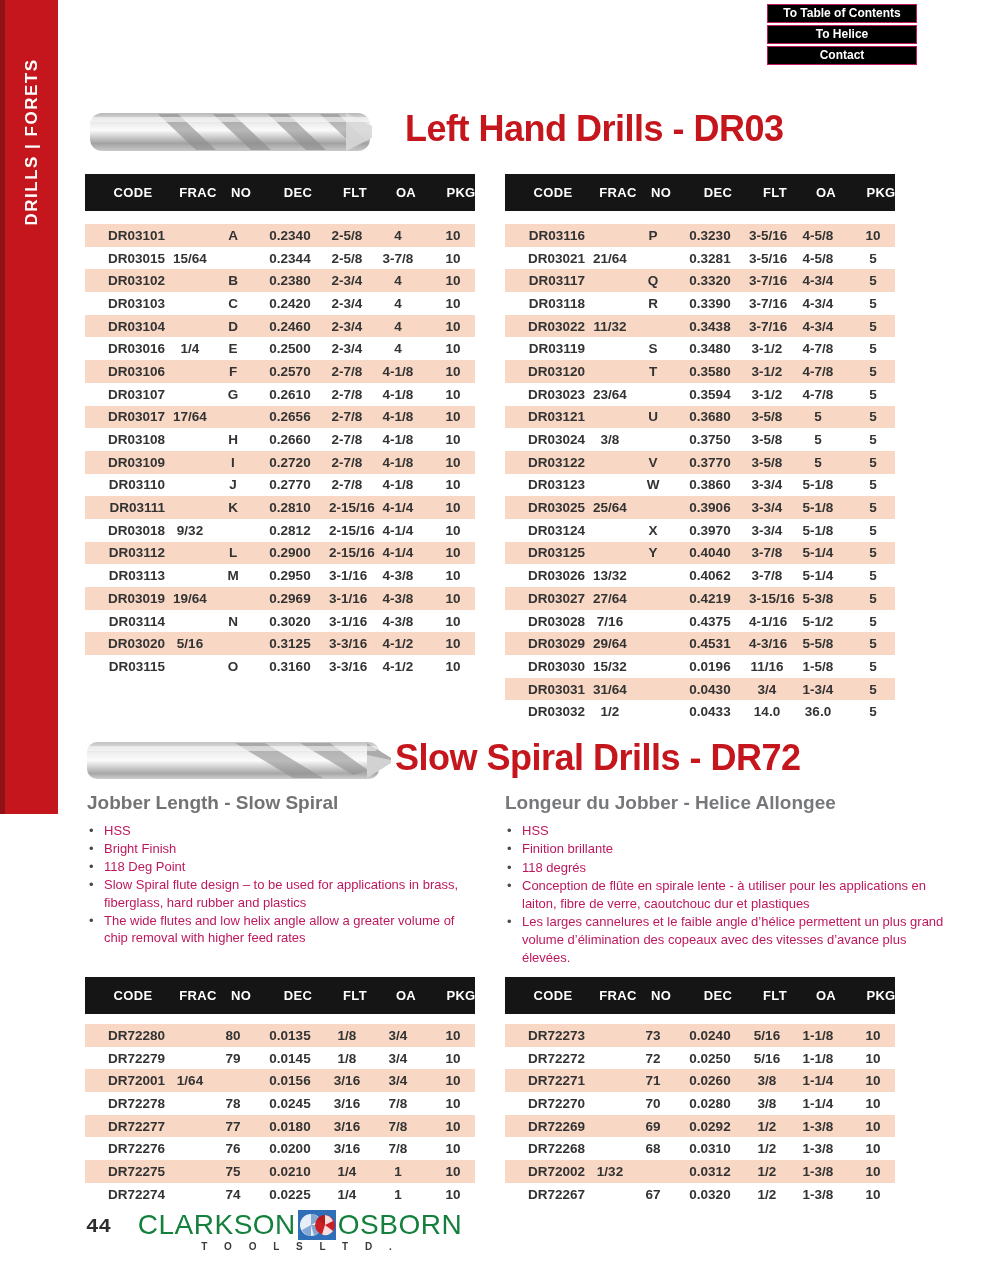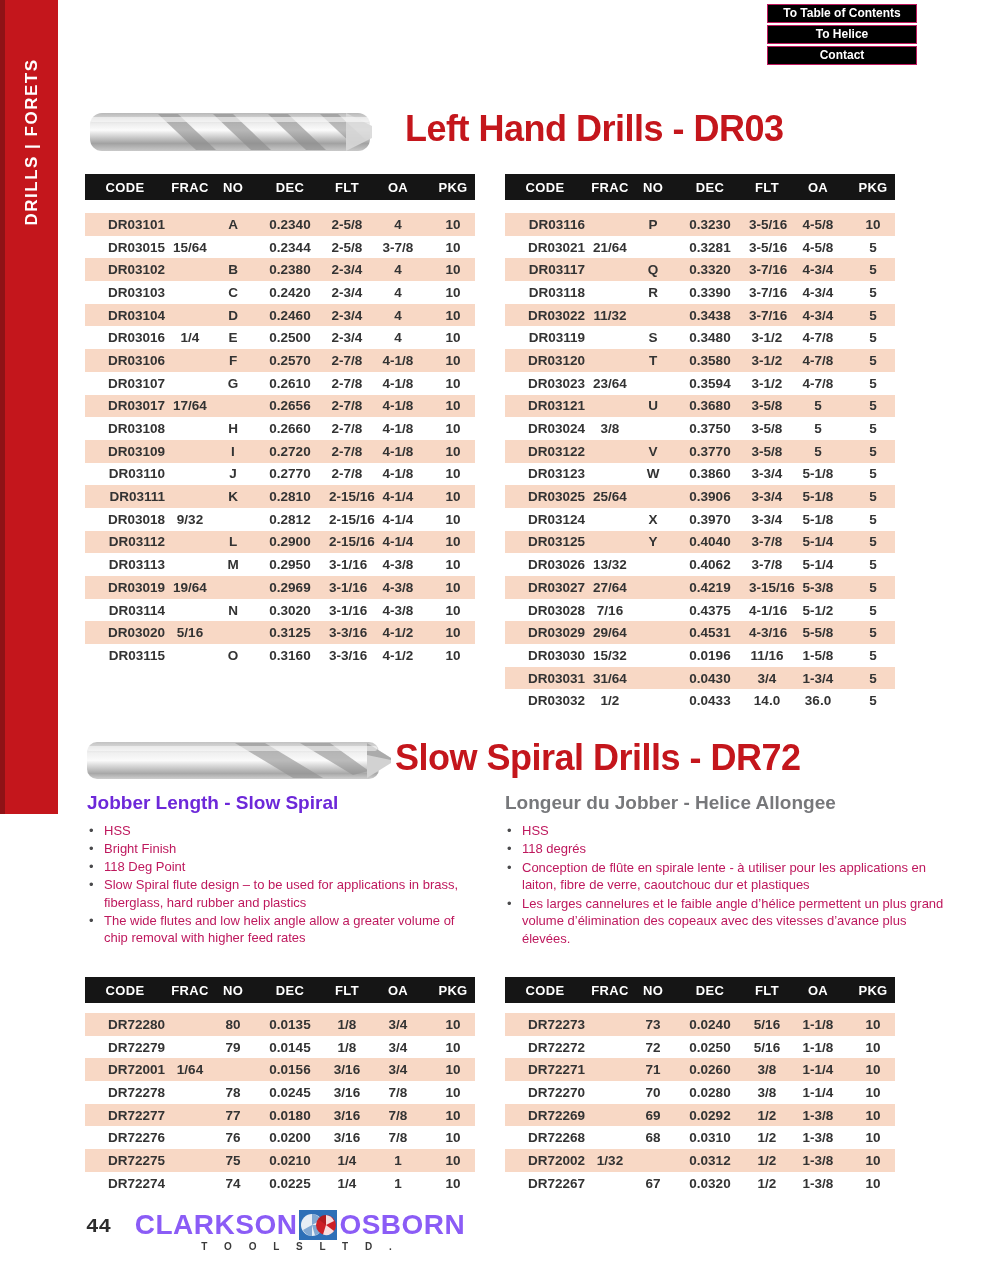--- a/index.html
+++ b/index.html
@@ -25,43 +25,43 @@
   
   .drill{position:absolute;}
   #drill1{left:88px;top:104px;}
   #drill2{left:85px;top:731px;}
 
   
   .tbl{position:absolute;width:390px;}
   #t1L{left:85px;top:174px;} #t1R{left:505px;top:174px;}
   #t2L{left:85px;top:977px;} #t2R{left:505px;top:977px;}
   .thead,.trow{display:grid;grid-template-columns:80px 50px 36px 78px 36px 66px 44px;align-items:center;}
-  .thead{background:#151515;height:26px;margin-bottom:13px;}
+  .thead{background:#151515;height:37px;margin-bottom:13px;padding-left:8px;}
   .th{color:#fff;font-weight:bold;font-size:13px;text-align:center;letter-spacing:0.3px;}
   .trow{height:22.7px;font-size:13.5px;font-weight:bold;color:#333;}
   .trow.shade{background:var(--shade,#f8d8c5);}
   .td{text-align:center;white-space:nowrap;}
   .td.c0{text-align:right;padding-left:13px;}
   #t2L .thead,#t2R .thead{margin-bottom:10px;}
 
   
   .feat-head{position:absolute;font-weight:bold;font-size:19px;white-space:nowrap;}
-  #feat-en-head{left:87px;top:792px;color:#6d28d9;}
+  #feat-en-head{left:87px;top:792px;color:#737373;}
   #feat-fr-head{left:505px;top:792px;color:#77787b;}
   .blist{position:absolute;margin:0;padding:0;list-style:none;font-size:13px;color:#be185d;}
   #feat-en-list{left:87px;top:822px;width:380px;line-height:17.5px;}
   #feat-fr-list{left:505px;top:822px;width:440px;line-height:17.8px;}
   .blist li{position:relative;padding-left:17px;margin-bottom:0.5px;}
   .blist li::before{content:"•";position:absolute;left:2px;top:0;color:#4a4a4c;}
 
   
   .page-num{position:absolute;left:86px;top:1215px;font-size:21px;font-weight:bold;color:#2c2c2c;font-family:Liberation Mono, monospace;}
   .logo{position:absolute;left:135px;top:1209px;width:330px;text-align:center;}
   .logo-row{display:flex;align-items:center;justify-content:center;gap:2px;}
-  .logo-word{font-size:28px;font-weight:bold;color:#8b5cf6;letter-spacing:0.5px;}
+  .logo-word{font-size:28px;font-weight:normal;color:#15803d;letter-spacing:0.5px;}
   .logo-sub{font-size:10px;font-weight:bold;color:#3a3a3a;letter-spacing:7px;margin-top:0px;}
 </style>
 </head>
 <body>
 
 <div id="page">
 
   <div class="sidebar">
     <div class="sidebar-label">DRILLS | FORETS</div>
   </div>
@@ -526,20 +526,21 @@
   <div class="feat-head" id="feat-fr-head">Longeur du Jobber - Helice Allongee</div>
   <ul class="blist" id="feat-en-list">
       <li>HSS</li>
       <li>Bright Finish</li>
       <li>118 Deg Point</li>
       <li>Slow Spiral flute design – to be used for applications in brass, fiberglass, hard rubber and plastics</li>
       <li>The wide flutes and low helix angle allow a greater volume of chip removal with higher feed rates</li>
     </ul>
   <ul class="blist" id="feat-fr-list">
       <li>HSS</li>
+      <li>Finition brillante</li>
       <li>118 degrés</li>
       <li>Conception de flûte en spirale lente - à utiliser pour les applications en laiton, fibre de verre, caoutchouc dur et plastiques</li>
       <li>Les larges cannelures et le faible angle d’hélice permettent un plus grand volume d’élimination des copeaux avec des vitesses d’avance plus élevées.</li>
     </ul>
 
   <div class="tbl" id="t2L">
     <div class="thead">
         <span class="th c0">CODE</span>
         <span class="th c1">FRAC</span>
         <span class="th c2">NO</span>

